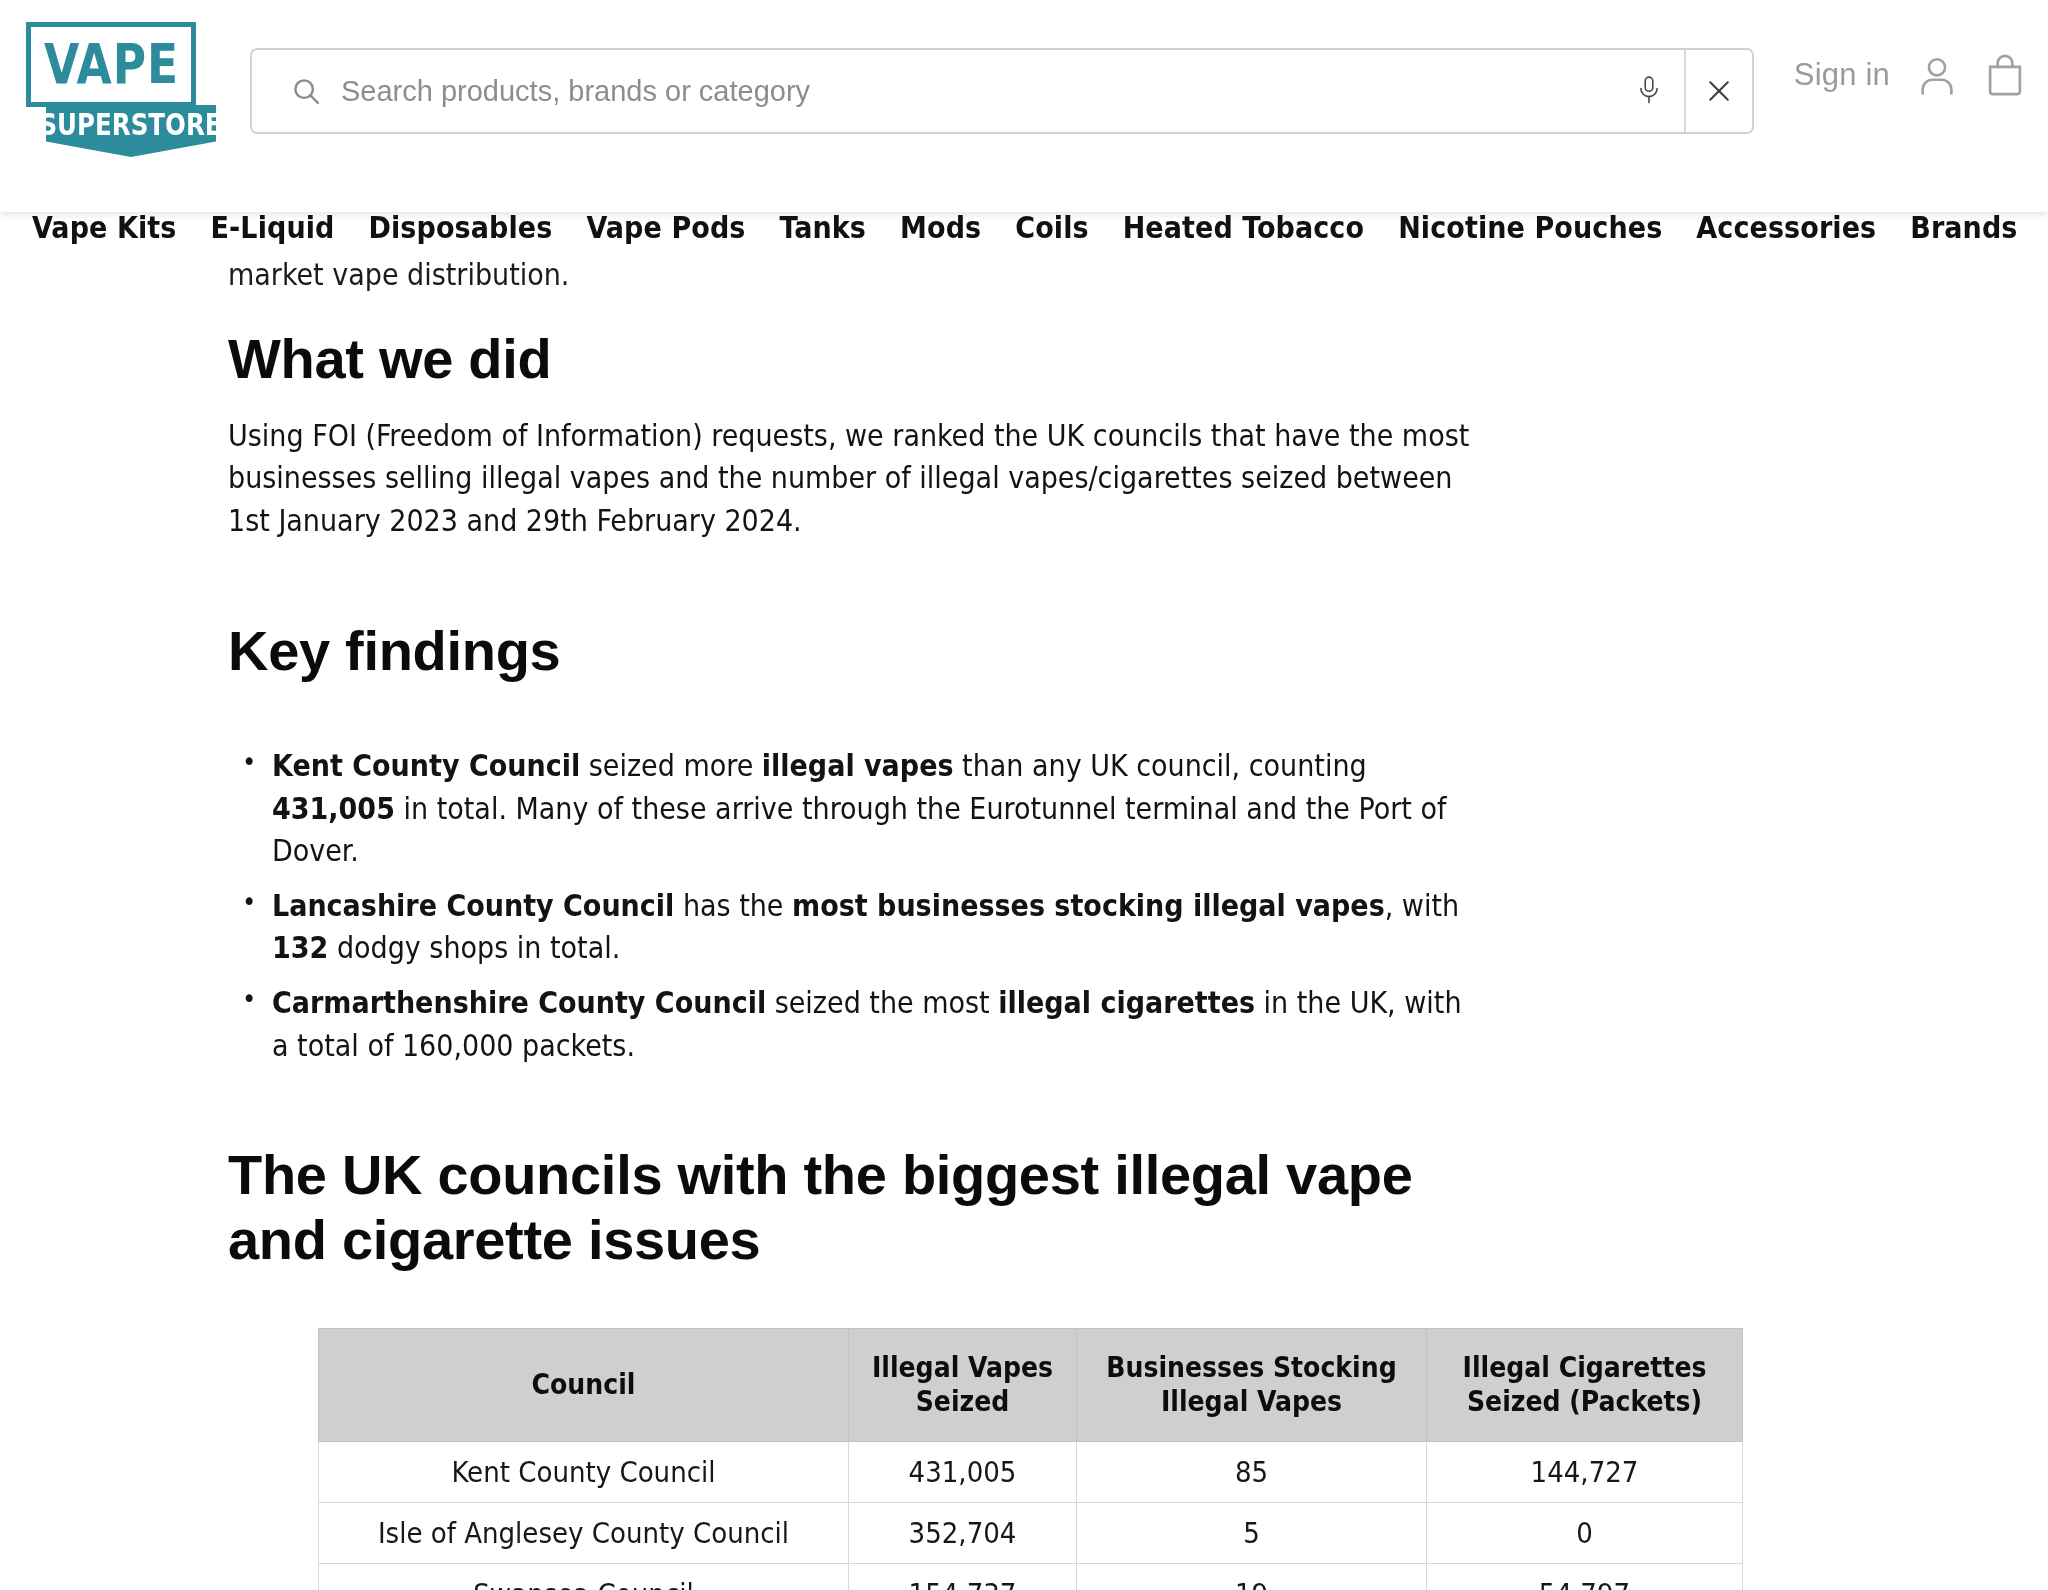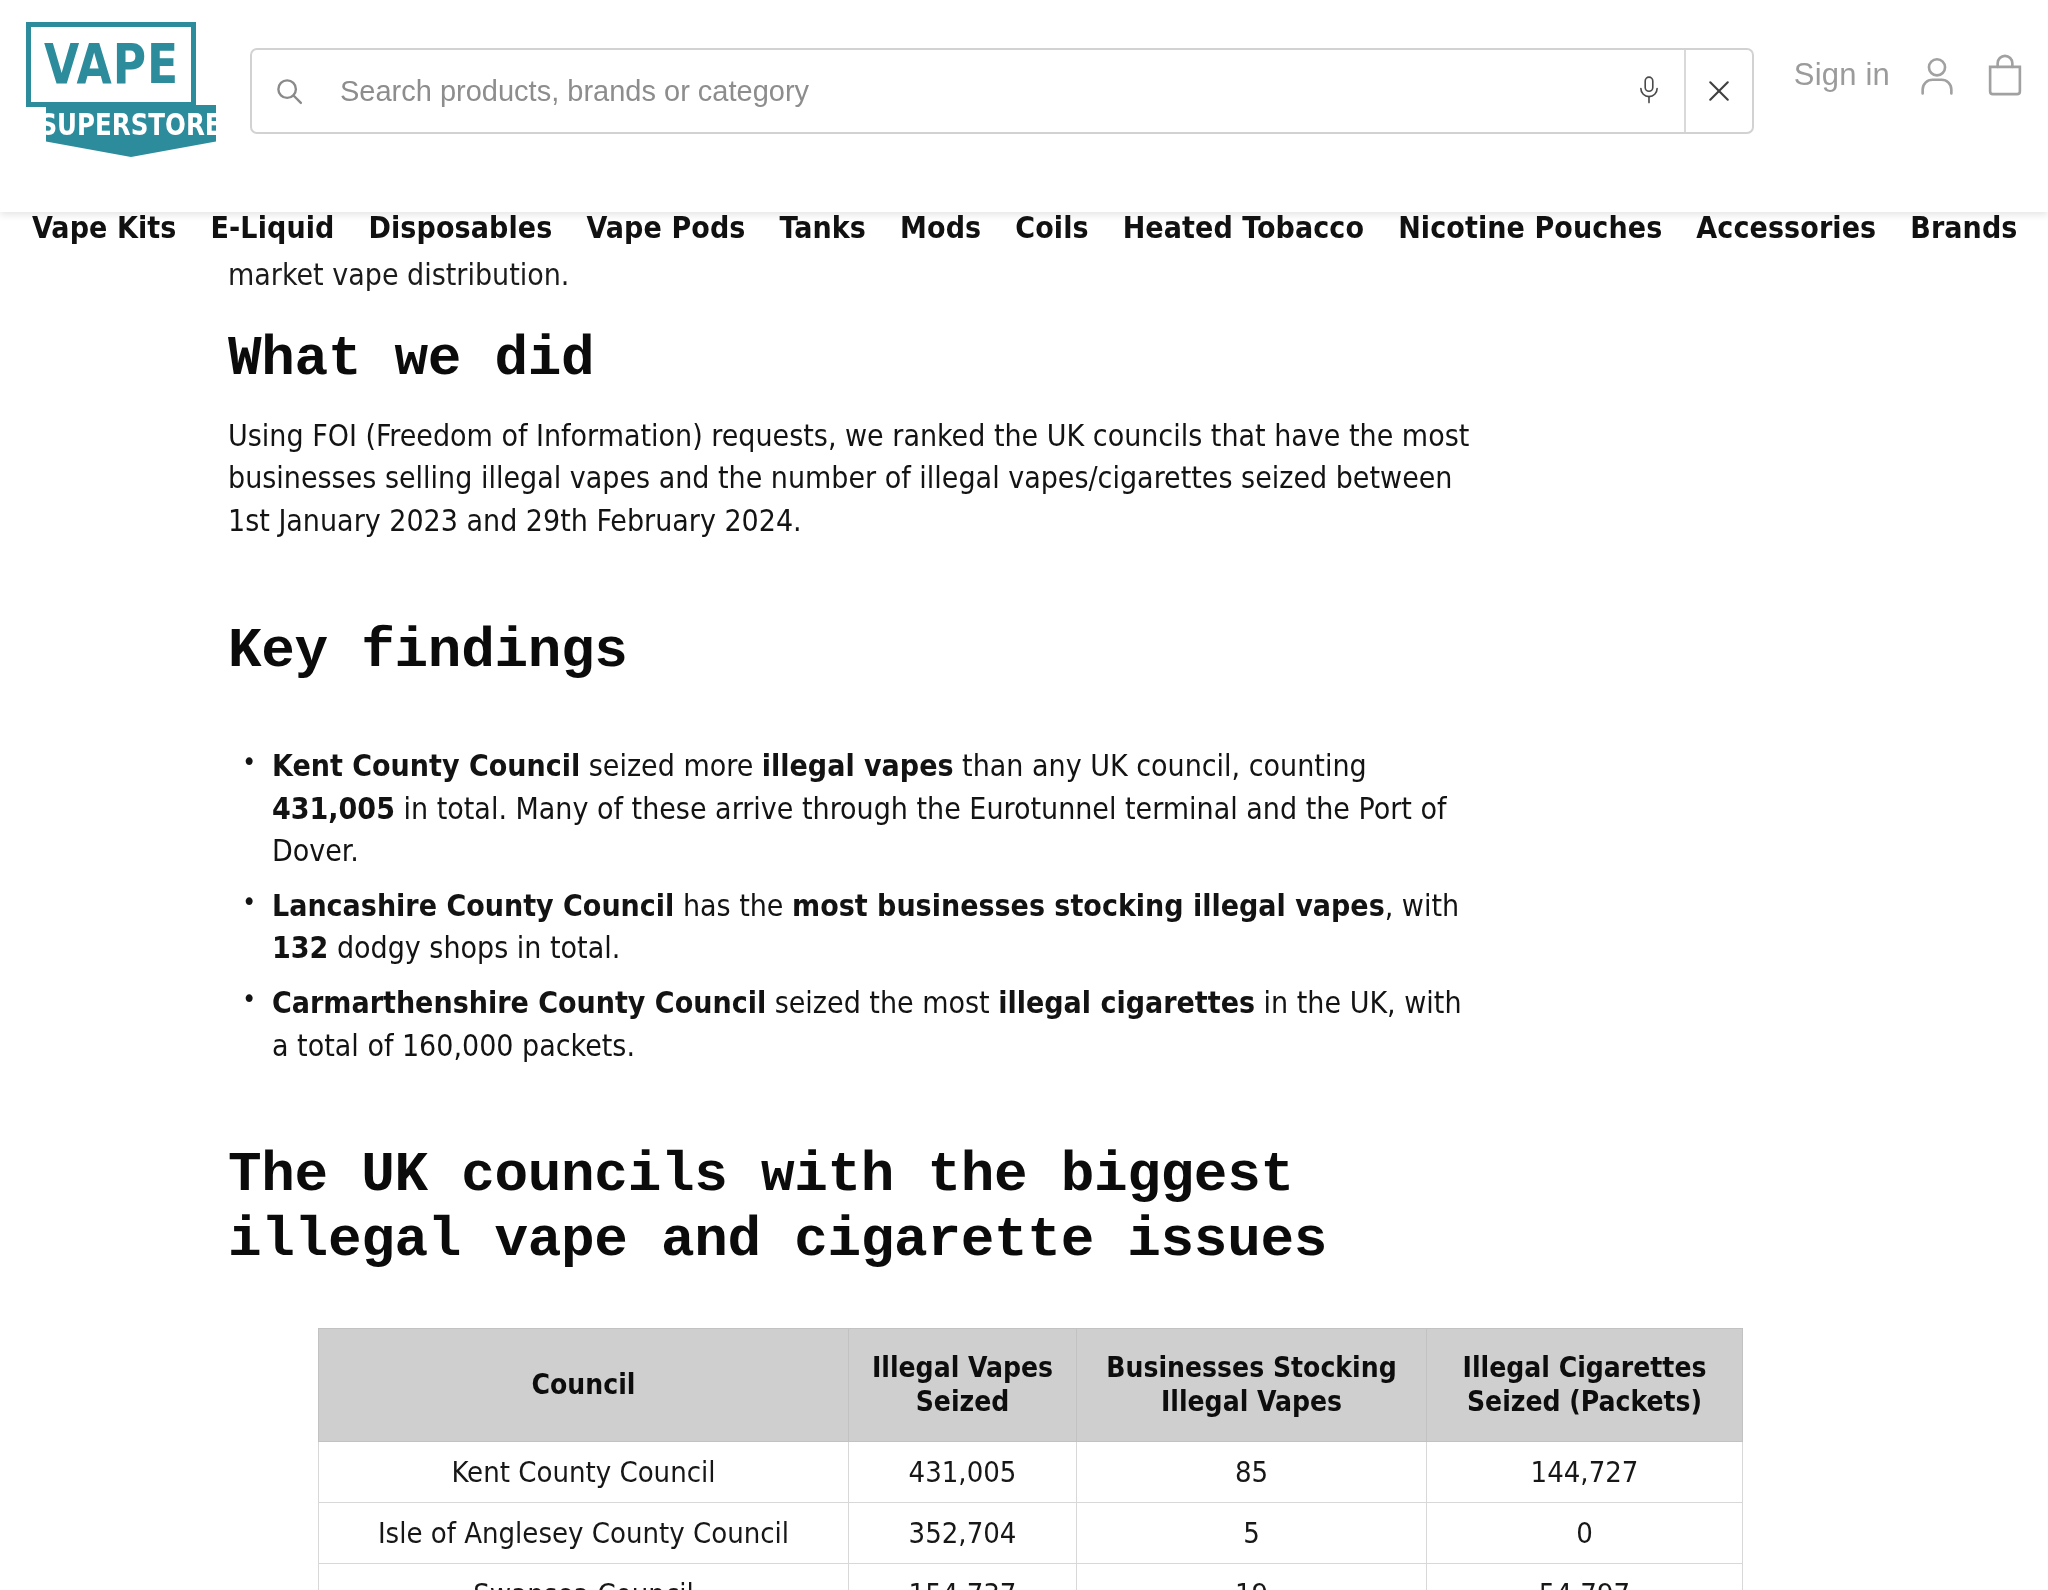--- a/index.html
+++ b/index.html
@@ -69,21 +69,21 @@
   
   .search-wrap {
     position: absolute; left: 250px; top: 48px;
     width: 1504px; height: 86px;
     border: 2px solid #d2d2d2;
     border-radius: 7px;
     display: flex; align-items: stretch;
     background: #fff;
   }
   .search-field {
-    flex: 1; display: flex; align-items: center; padding-left: 22px; gap: 36px;
+    flex: 1; display: flex; align-items: center; padding-left: 39px; gap: 20px;
   }
   .search-icon { width: 30px; height: 30px; flex: 0 0 30px; color: #8a8a8a; }
   .search-input {
     flex: 1; border: 0; outline: 0; background: transparent;
     font-family: "Liberation Sans", sans-serif;
     font-size: 29px; color: #3a3a3a; height: 100%;
   }
   .search-input::placeholder { color: #8d8d8d; }
   .search-btn {
     width: 70px; display: flex; align-items: center; justify-content: center;
@@ -135,21 +135,21 @@
     width: 1712px;
     padding-left: 228px; padding-right: 228px;
     z-index: 1;
   }
   .clipped-para {
     margin-top: 252px;
     font-family: "Liberation Sans Narrow", "DejaVu Sans Condensed", "Liberation Sans", sans-serif;
     font-size: 30px; color: #1b1b1b; line-height: 1.55;
   }
   h2.section-title {
-    font-family: Liberation Mono, monospace;
+    font-family: Liberation Sans, sans-serif;
     font-weight: 700;
     font-size: 56px;
     color: #0b0b0b;
     letter-spacing: -0.3px;
     line-height: 1.15;
   }
   #what-we-did-title { margin-top: 28px; }
   #key-findings-title { margin-top: 76px; }
   #table-title { margin-top: 76px; max-width: 1500px; }
   p.body-text {

